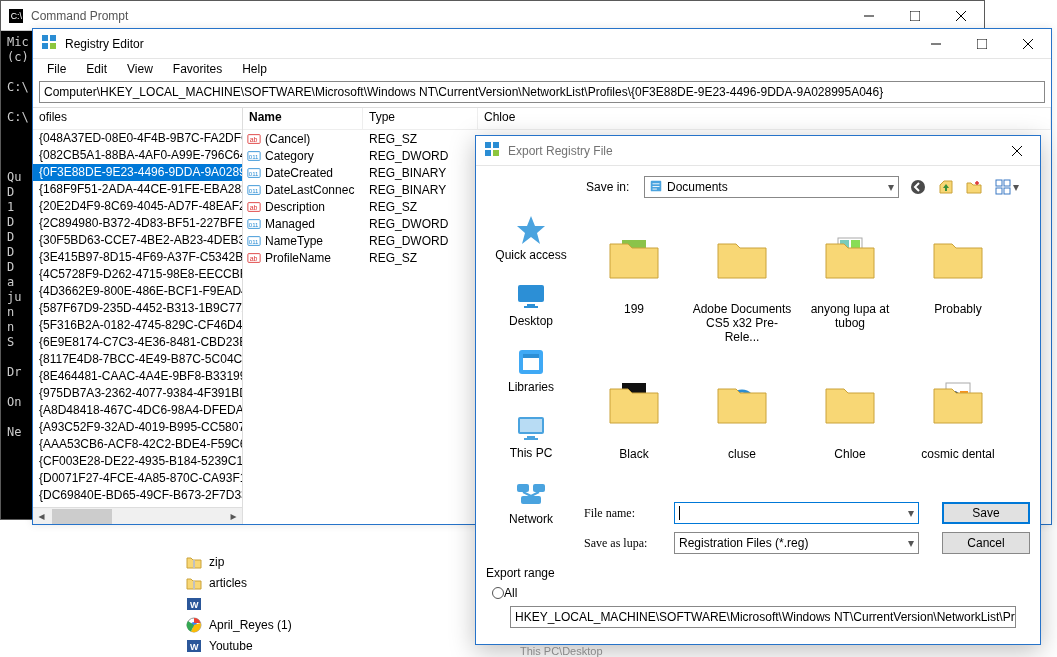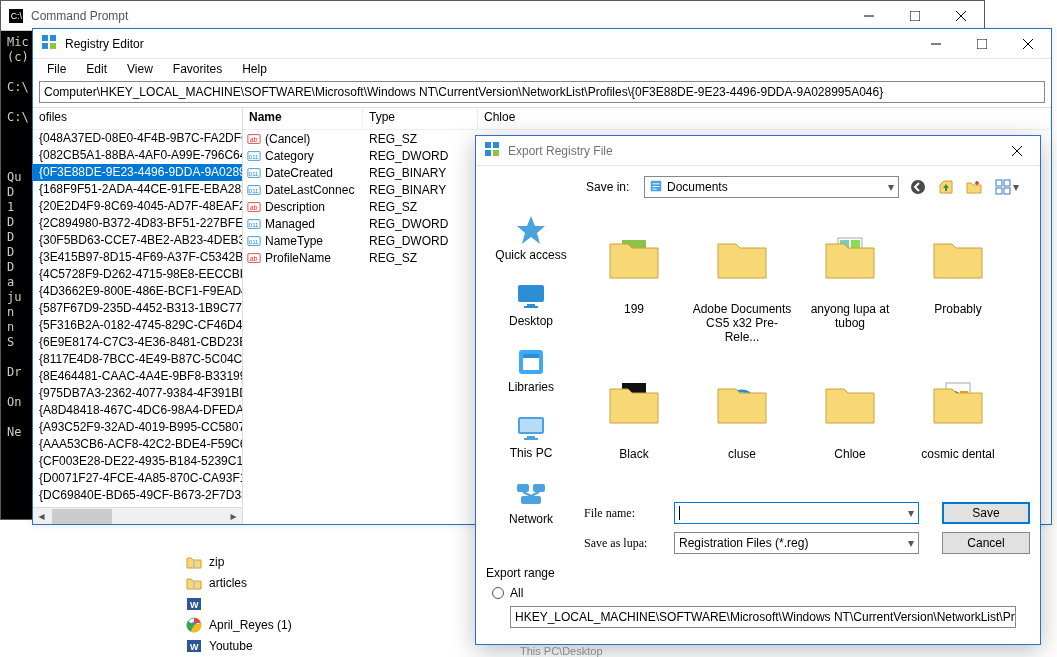--- a/index.html
+++ b/index.html
@@ -95,21 +95,21 @@
   .form-row .flabel { width: 82px; font-size: 12px; font-family: Liberation Serif, serif; }
   .form-row .combobox { height: 22px; border: 1px solid #0078d7; width: 245px; display: flex; align-items: center; padding: 0 4px; background: #fff; }
   .form-row .combobox.gray { border-color: #888; }
   .form-row .combobox .combo-text { flex: 1; font-size: 12px; }
   .form-row .combobox .combo-arrow { color: #555; }
   .form-row .btn { width: 88px; height: 22px; border: 1px solid #888; background: #e1e1e1; font-size: 12px; display: flex; align-items: center; justify-content: center; margin-left: auto; }
   .form-row .btn.default { border: 2px solid #0078d7; }
 
   .export-range { padding: 6px 10px 10px 10px; }
   .export-range .legend { font-size: 12px; margin-bottom: 4px; }
-  .radio-row { display: flex; align-items: center; gap: 6px; font-size: 12px; padding: 2px 6px; }
+  .radio-row { display: flex; align-items: center; font-size: 12px; padding: 2px 6px; }
   .radio { width: 12px; height: 12px; border: 1px solid #555; border-radius: 50%; display: inline-flex; align-items: center; justify-content: center; }
   .radio.checked::after { content: ""; width: 6px; height: 6px; background: #000; border-radius: 50%; }
   .branch-input { margin: 4px 0 0 24px; height: 22px; border: 1px solid #888; width: 506px; padding: 0 4px; font-size: 12px; display: flex; align-items: center; white-space: nowrap; overflow: hidden; }
 
   .cursor { display: inline-block; width: 1px; height: 14px; background: #000; vertical-align: middle; }
 
   .statusbar-desktop { position: absolute; bottom: 0; left: 0; right: 0; height: 12px; font-size: 11px; color: #888; padding-left: 520px; }
 </style>
 </head>
 <body>

